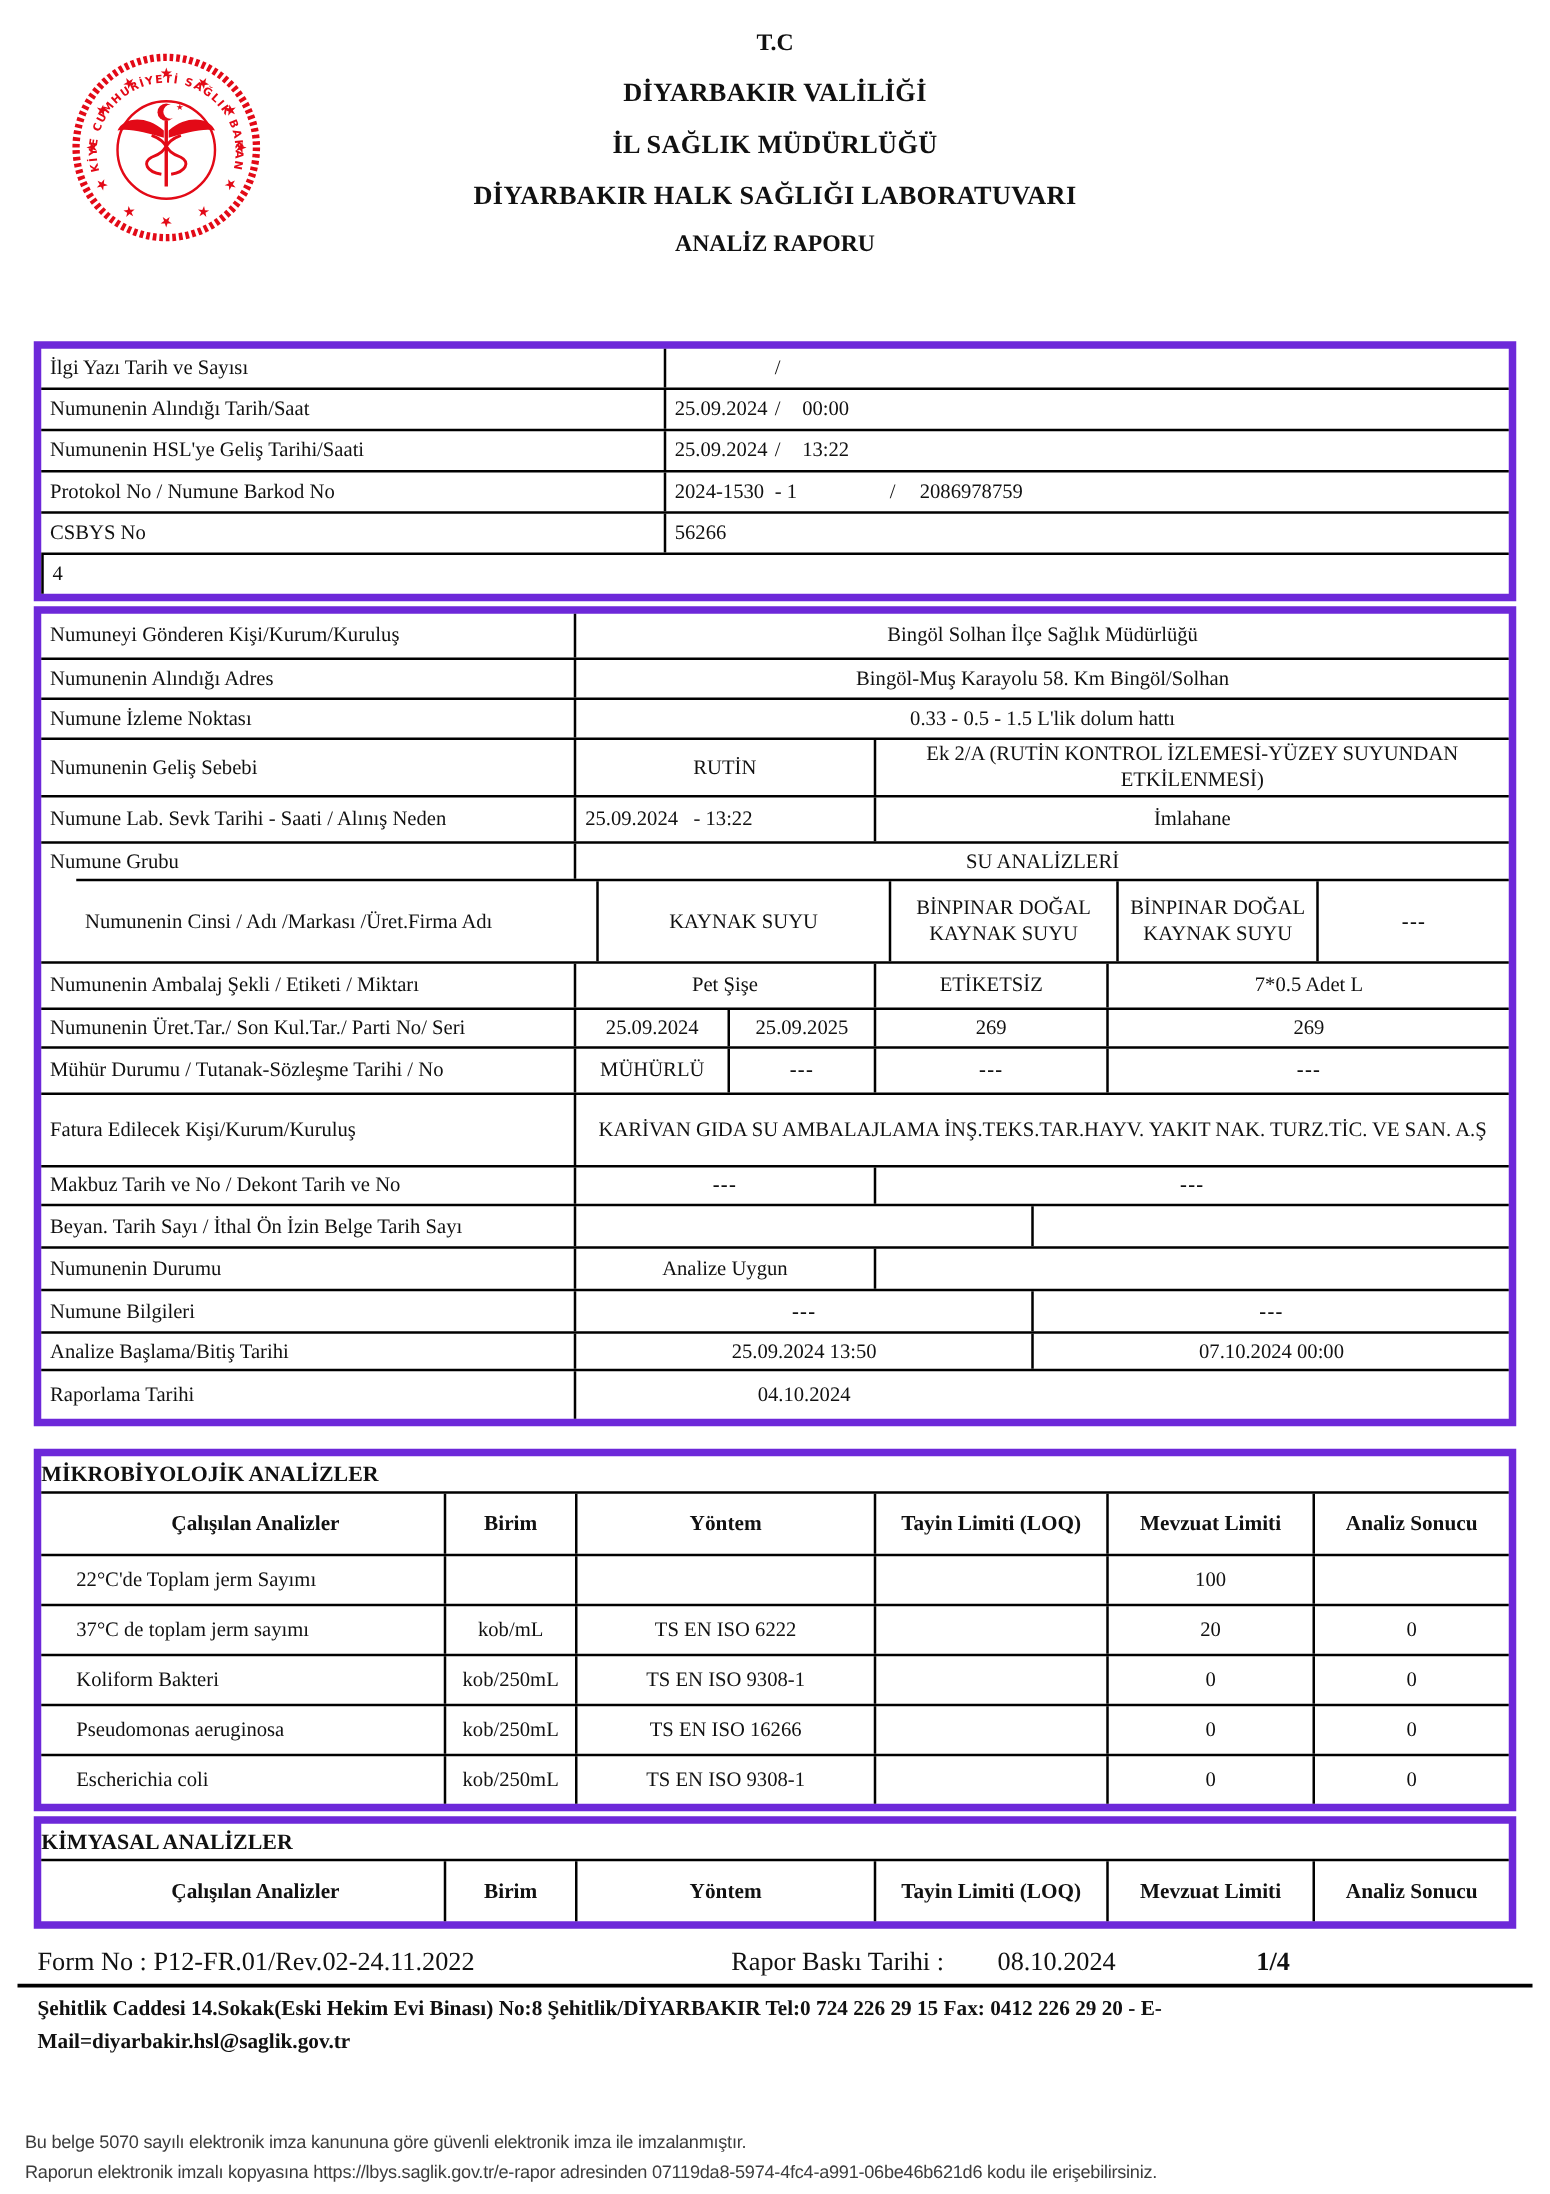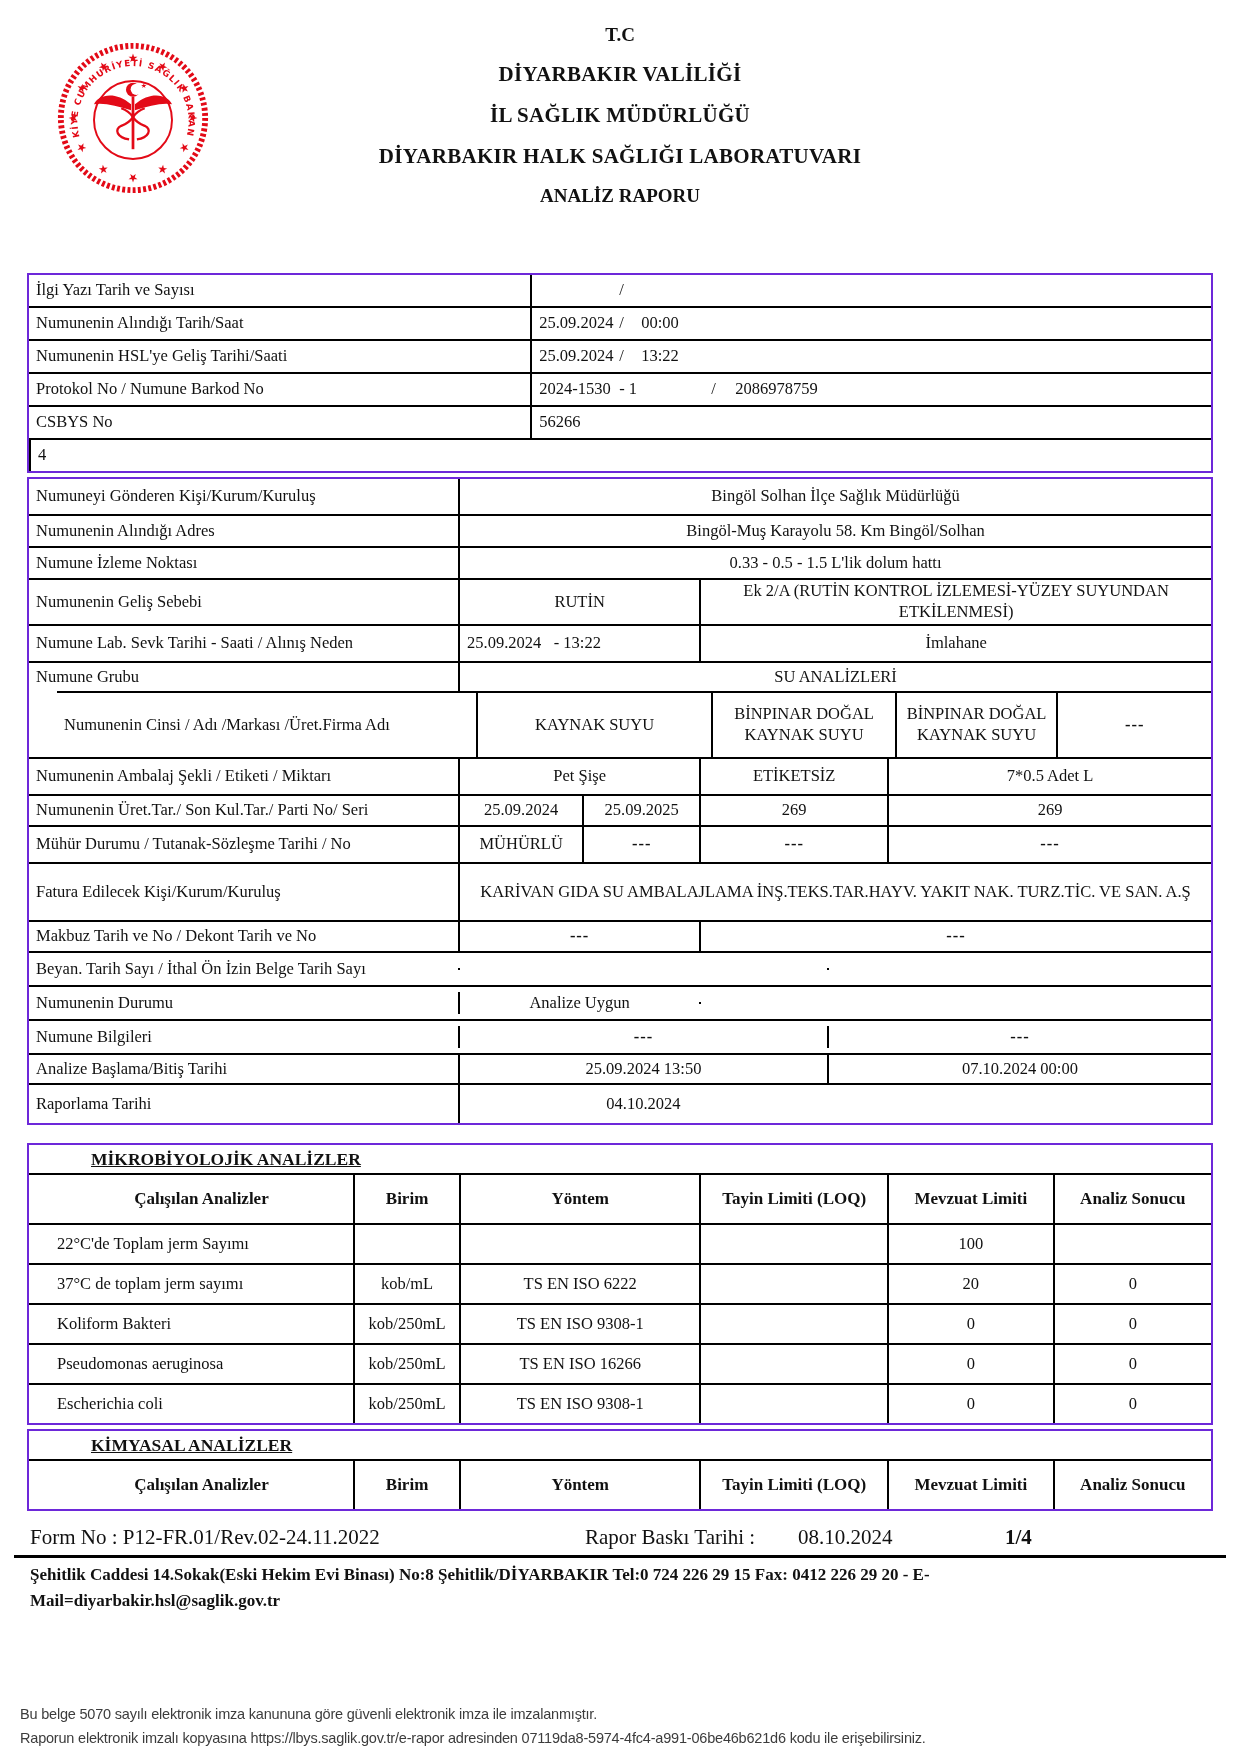--- a/index.html
+++ b/index.html
@@ -7,21 +7,21 @@
         font-family:"Liberation Serif", serif;overflow:hidden;}
   
   .seal{position:absolute;left:55px;top:40px;width:156px;height:156px;}
   .seal-arc{font-family:"DejaVu Sans", sans-serif;font-size:9px;font-weight:bold;fill:#e30a17;letter-spacing:1.2px;}
   .seal-star{font-family:"DejaVu Sans", sans-serif;font-size:12px;fill:#e30a17;text-anchor:middle;}
   .titles{padding-top:24px;text-align:center;}
   .titles div{margin-bottom:16px;font-weight:bold;}
   .t-small{font-size:19px;}
   .t-big{font-size:21px;letter-spacing:.3px;}
   
-  .tbl{margin-left:27px;width:1186px;border:2px solid #6d28d9;box-sizing:border-box;background:#fff;}
+  .tbl{margin-left:27px;width:1186px;border:6px solid #6d28d9;box-sizing:border-box;background:#fff;}
   .t1{margin-top:66px;}
   .t2{margin-top:4px;}
   .t3{margin-top:18px;}
   .t4{margin-top:4px;}
   .tr{display:flex;align-items:stretch;border-top:2px solid #000;}
   .tr:first-child{border-top:none;}
   .td{border-left:2px solid #000;display:flex;align-items:center;justify-content:center;
       padding:1px 7px;box-sizing:border-box;font-size:16.5px;text-align:center;line-height:1.25;}
   .td.first{border-left:none;}
   .lbl{justify-content:flex-start;text-align:left;}
@@ -29,30 +29,30 @@
   .nb{border-left:none;}
   .pre{white-space:pre;}
   .dashes{font-weight:bold;letter-spacing:1px;}
   
   .wL1{width:42.4%;} .wL2{width:36.3%;}
   .w20{width:20.4%;} .w31{width:31.2%;} .w10{width:10.5%;} .w9{width:9.9%;}
   .w15{width:15.9%;} .w14{width:14%;} .rest{flex:1;}
   .ac1{width:27.4%;padding-left:28px;} .ac2{width:9%;} .ac3{width:20.3%;} .ac4{width:15.9%;} .ac5{width:14%;} .ac6{flex:1;}
   
   .h28{min-height:28px;} .h29{min-height:29px;} .h30{min-height:30px;} .h31{min-height:31px;}
-  .h32{min-height:32px;align-items:center;} .h35{min-height:35px;} .h38{min-height:38px;} .h44{min-height:44px;} .h56{min-height:56px;} .h64{min-height:64px;margin-left:28px;}
+  .h32{min-height:32px;} .h35{min-height:35px;} .h38{min-height:38px;} .h44{min-height:44px;} .h56{min-height:56px;} .h64{min-height:64px;margin-left:28px;}
   
   .vdate{display:inline-block;width:80px;text-align:left;}
   .vdash{display:inline-block;width:92px;text-align:left;}
   .vslash{display:inline-block;width:14px;text-align:left;}
   .vtime{display:inline-block;margin-left:8px;text-align:left;}
   .vnum{display:inline-block;margin-left:10px;text-align:left;}
   
-  .secbar{min-height:28px;display:flex;align-items:center;padding-left:62px;
-          font-weight:bold;font-size:17.5px;border-top:none;text-decoration:underline;}
+  .secbar{min-height:28px;display:flex;align-items:center;
+          font-weight:bold;font-size:17.5px;border-top:none;}
   .hdr .td{font-weight:bold;font-size:17px;}
   .hdr{min-height:48px;}
   .arow{min-height:38px;}
   
   .fline{position:relative;margin-top:14px;height:26px;font-size:21px;}
   .fline .fno{position:absolute;left:30px;top:0;}
   .fline .flab{position:absolute;left:585px;top:0;}
   .fline .fdate{position:absolute;left:798px;top:0;}
   .fline .fpage{position:absolute;left:1005px;top:0;font-weight:bold;}
   .frule{margin:4px 14px 0 14px;border-top:3px solid #000;}

